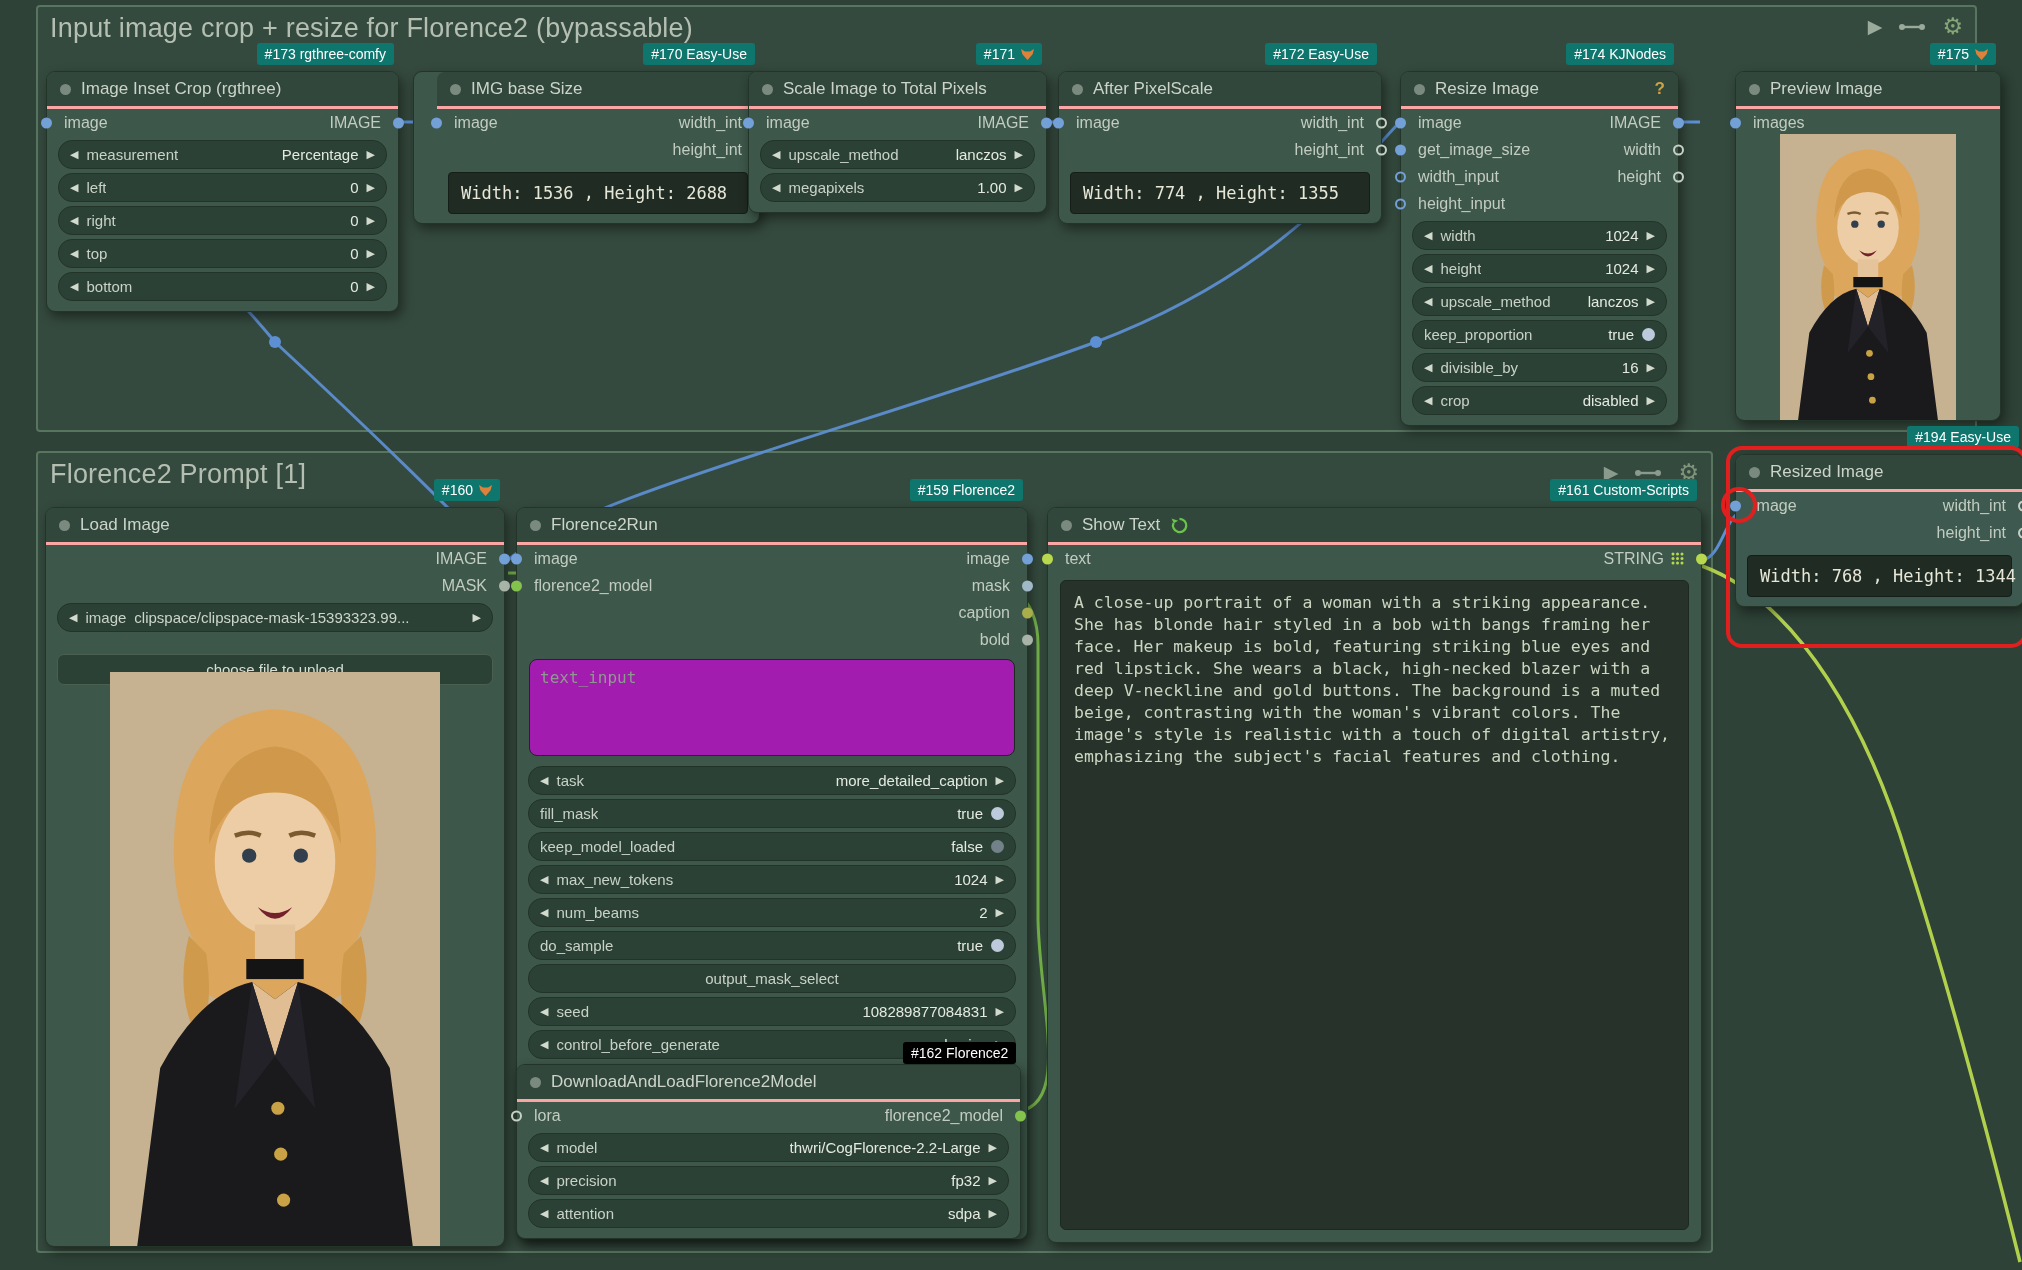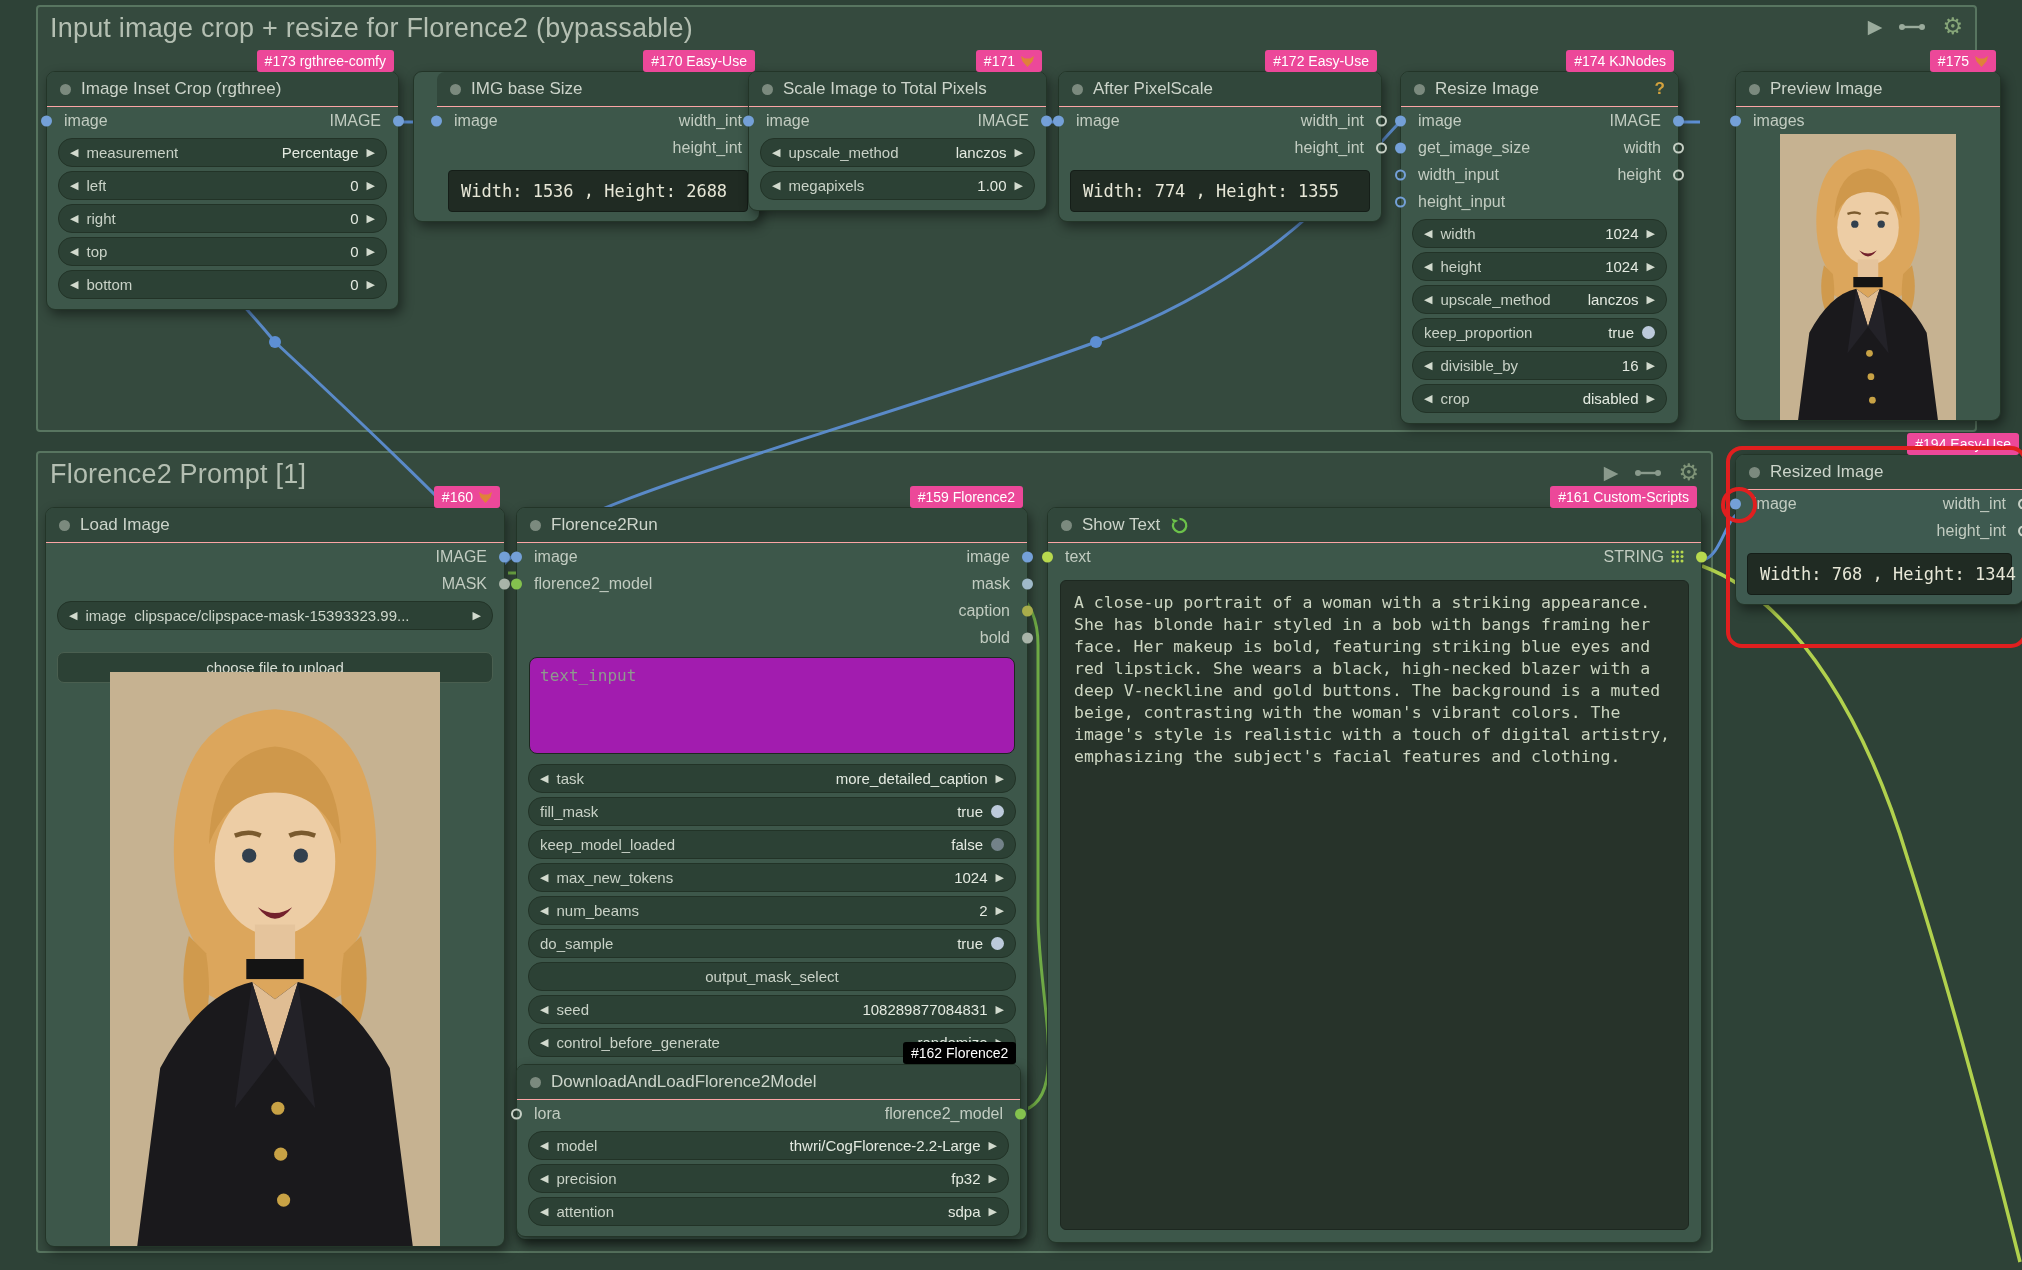--- a/index.html
+++ b/index.html
@@ -10,25 +10,25 @@
   .gtitle{position:absolute;top:6px;left:12px;font-size:27px;color:#b4bfb2;letter-spacing:.2px;white-space:nowrap;}
   .gicons{position:absolute;top:8px;right:12px;display:flex;align-items:center;gap:16px;color:#9aab9c;z-index:1;}
   .gi{font-size:19px;line-height:1;cursor:pointer;}
   .gi.gear{font-size:23px;color:#86a578;}
   
   .wires{position:absolute;left:0;top:0;z-index:1;pointer-events:none;}
   
   .node{position:absolute;background:#3d574a;border:1px solid #233528;border-radius:9px;
         box-shadow:3px 5px 12px rgba(0,0,0,.45);z-index:2;}
   .nheader{height:34px;display:flex;align-items:center;gap:10px;padding:0 13px;background:#31473b;
-           border-radius:8px 8px 0 0;border-bottom:1px solid #fca5a5;color:#ccd4ca;font-size:17px;white-space:nowrap;}
+           border-radius:8px 8px 0 0;border-bottom:3px solid #fca5a5;color:#ccd4ca;font-size:17px;white-space:nowrap;}
   .cdot{width:11px;height:11px;border-radius:50%;background:#8e9b90;opacity:.8;flex:none;}
   .help{margin-left:auto;color:#d2a23d;font-weight:bold;font-size:17px;}
   .refresh{flex:none;}
-  .badge{position:absolute;bottom:100%;right:4px;margin-bottom:0;background:#ec4899;color:#fff;font-size:14px;
+  .badge{position:absolute;bottom:100%;right:4px;margin-bottom:7px;background:#0f766e;color:#fff;font-size:14px;
          line-height:1;padding:4px 8px;border-radius:3px;white-space:nowrap;display:flex;align-items:center;gap:6px;z-index:5;}
   .badge-free{position:absolute;background:#000;color:#fff;font-size:14px;line-height:1;padding:4px 8px;border-radius:3px;
          white-space:nowrap;z-index:3;}
   
   .prow{position:relative;height:27px;color:#c2ccc1;font-size:16px;}
   .pl{position:absolute;left:17px;top:50%;transform:translateY(-50%);white-space:nowrap;display:flex;align-items:center;gap:7px;}
   .pr{position:absolute;right:17px;top:50%;transform:translateY(-50%);white-space:nowrap;display:flex;align-items:center;gap:7px;}
   .dot{position:absolute;width:11px;height:11px;border-radius:50%;top:50%;transform:translateY(-50%);}
   .dot.in{left:-6px;} .dot.out{right:-6px;}
   .blue{background:#74a0d8;} .gray{background:#a9b4a9;} .green{background:#84c24e;}

